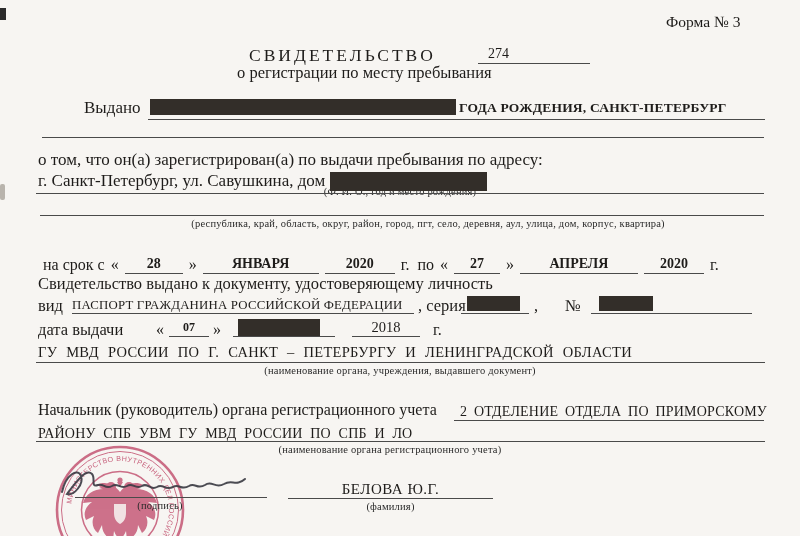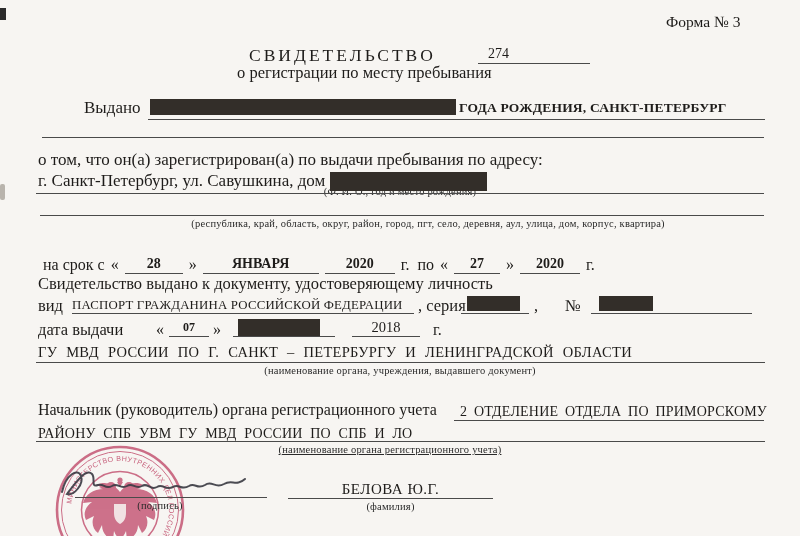--- a/index.html
+++ b/index.html
@@ -68,21 +68,21 @@
 
   .issuer{left:38px; top:345px; font-size:14.5px; word-spacing:5px; letter-spacing:.3px;}
   .ul-issuer{left:36px; top:362px; width:729px; border-top-width:1.6px;}
   .issuer-cap{left:0; top:365px; width:800px;}
 
   .chief-label{left:38px; top:401px; font-size:16px;text-align:right;}
   .chief-val1{left:460px; top:404px; font-size:14px; word-spacing:3px; letter-spacing:.2px;}
   .ul-val1{left:454px; top:420px; width:310px;}
   .chief-val2{left:38px; top:426px; font-size:14px; word-spacing:4px; letter-spacing:.2px;}
   .ul-val2{left:36px; top:441px; width:729px; border-top-width:1.4px;}
-  .reg-cap{left:0; top:444px; width:780px;text-decoration:underline;}
+  .reg-cap{left:0; top:444px; width:780px;}
 
   .sig-line{left:75px; top:497px; width:192px; z-index:3;}
   .sig-cap{left:115px; top:500px; width:90px; z-index:3;}
   .name-cell{left:288px; top:481px; width:205px; height:17px; line-height:17px; font-size:15px; letter-spacing:.5px;}
   .name-cap{left:288px; top:501px; width:205px;}
 
   .stamp-svg{position:absolute; left:40px; top:438px; z-index:1;}
   .sig-svg{position:absolute; left:52px; top:458px; z-index:4;}
 
   .artifact1{position:absolute; left:0; top:8px; width:6px; height:12px; background:#2b2b2b;}
@@ -120,20 +120,21 @@
     <span>«</span>
     <span class="pcell w-day1">28</span>
     <span>»</span>
     <span class="pcell w-mon1">ЯНВАРЯ</span>
     <span class="pcell w-yr1">2020</span>
     <span>г.</span>
     <span class="to-label">по</span>
     <span>«</span>
     <span class="pcell w-day2">27</span>
     <span>»</span>
+    <span class="pcell w-mon2">АПРЕЛЯ</span>
     <span class="pcell w-yr2">2020</span>
     <span>г.</span>
   </div>
 
   <div class="t doc-intro">Свидетельство выдано к документу, удостоверяющему личность</div>
 
   <div class="t vid-label">вид</div>
   <div class="cell vid-cell">
     <span class="vid-value">ПАСПОРТ ГРАЖДАНИНА РОССИЙСКОЙ ФЕДЕРАЦИИ</span>
   </div>

